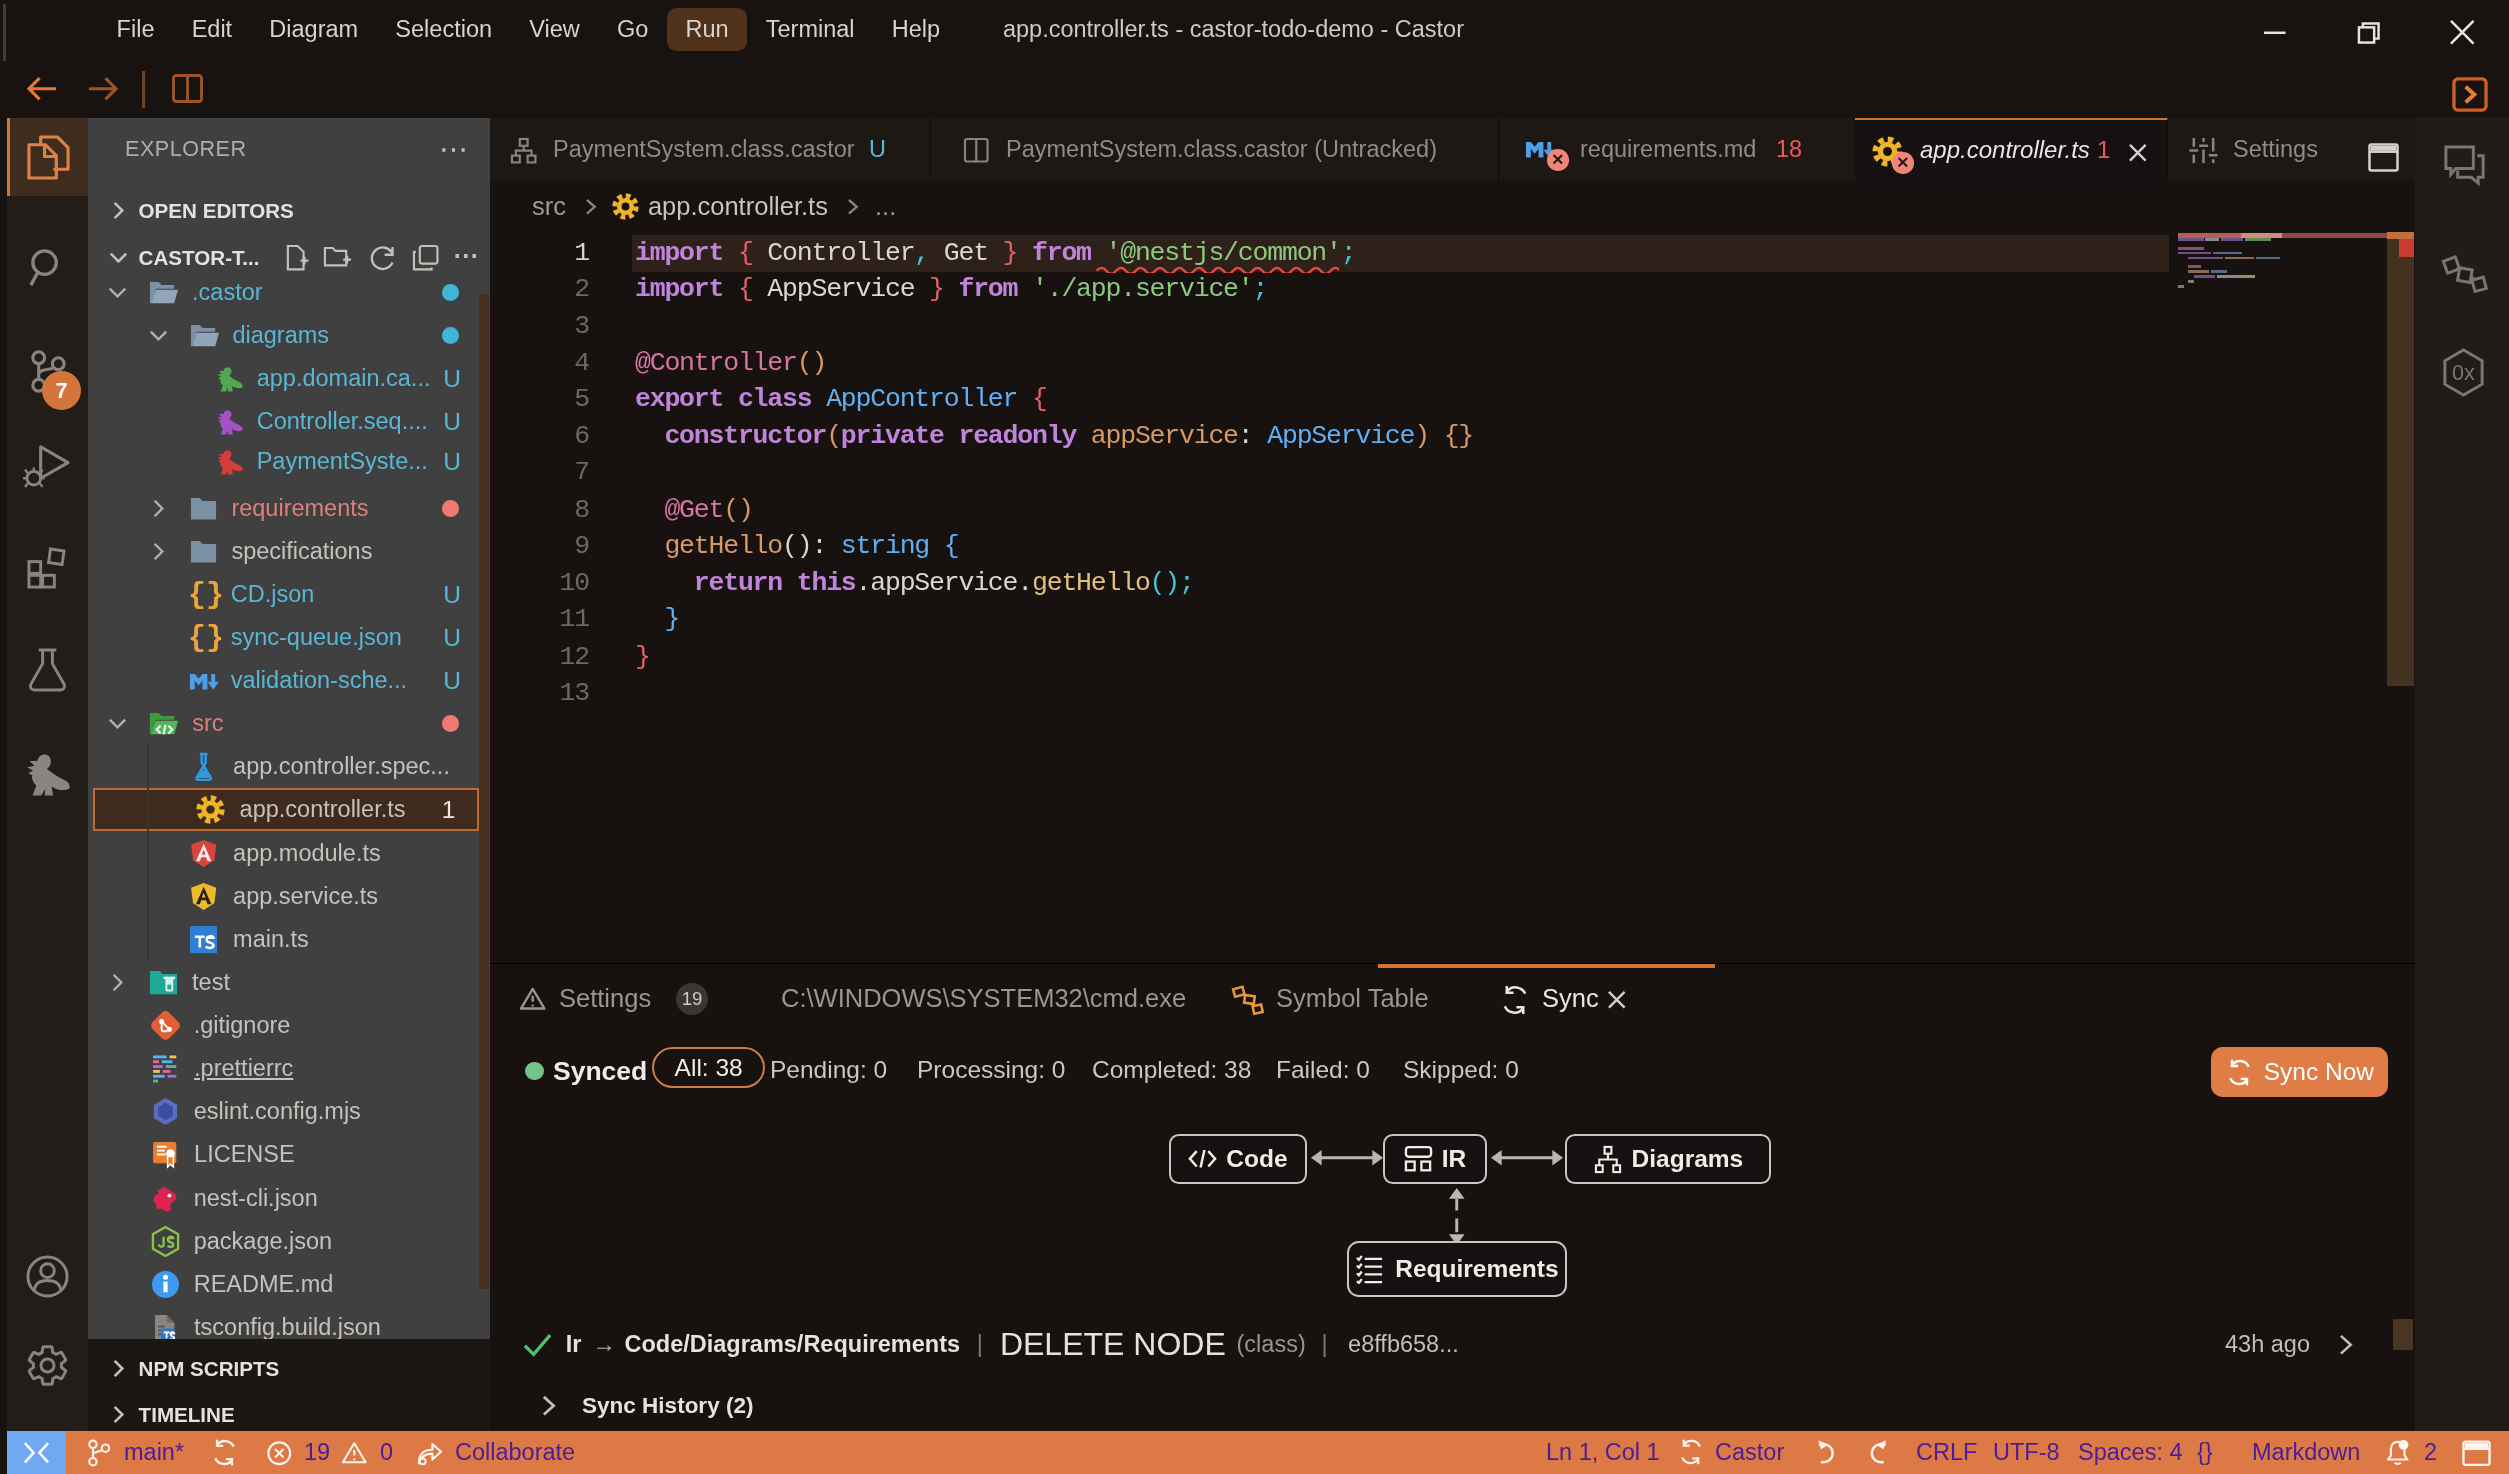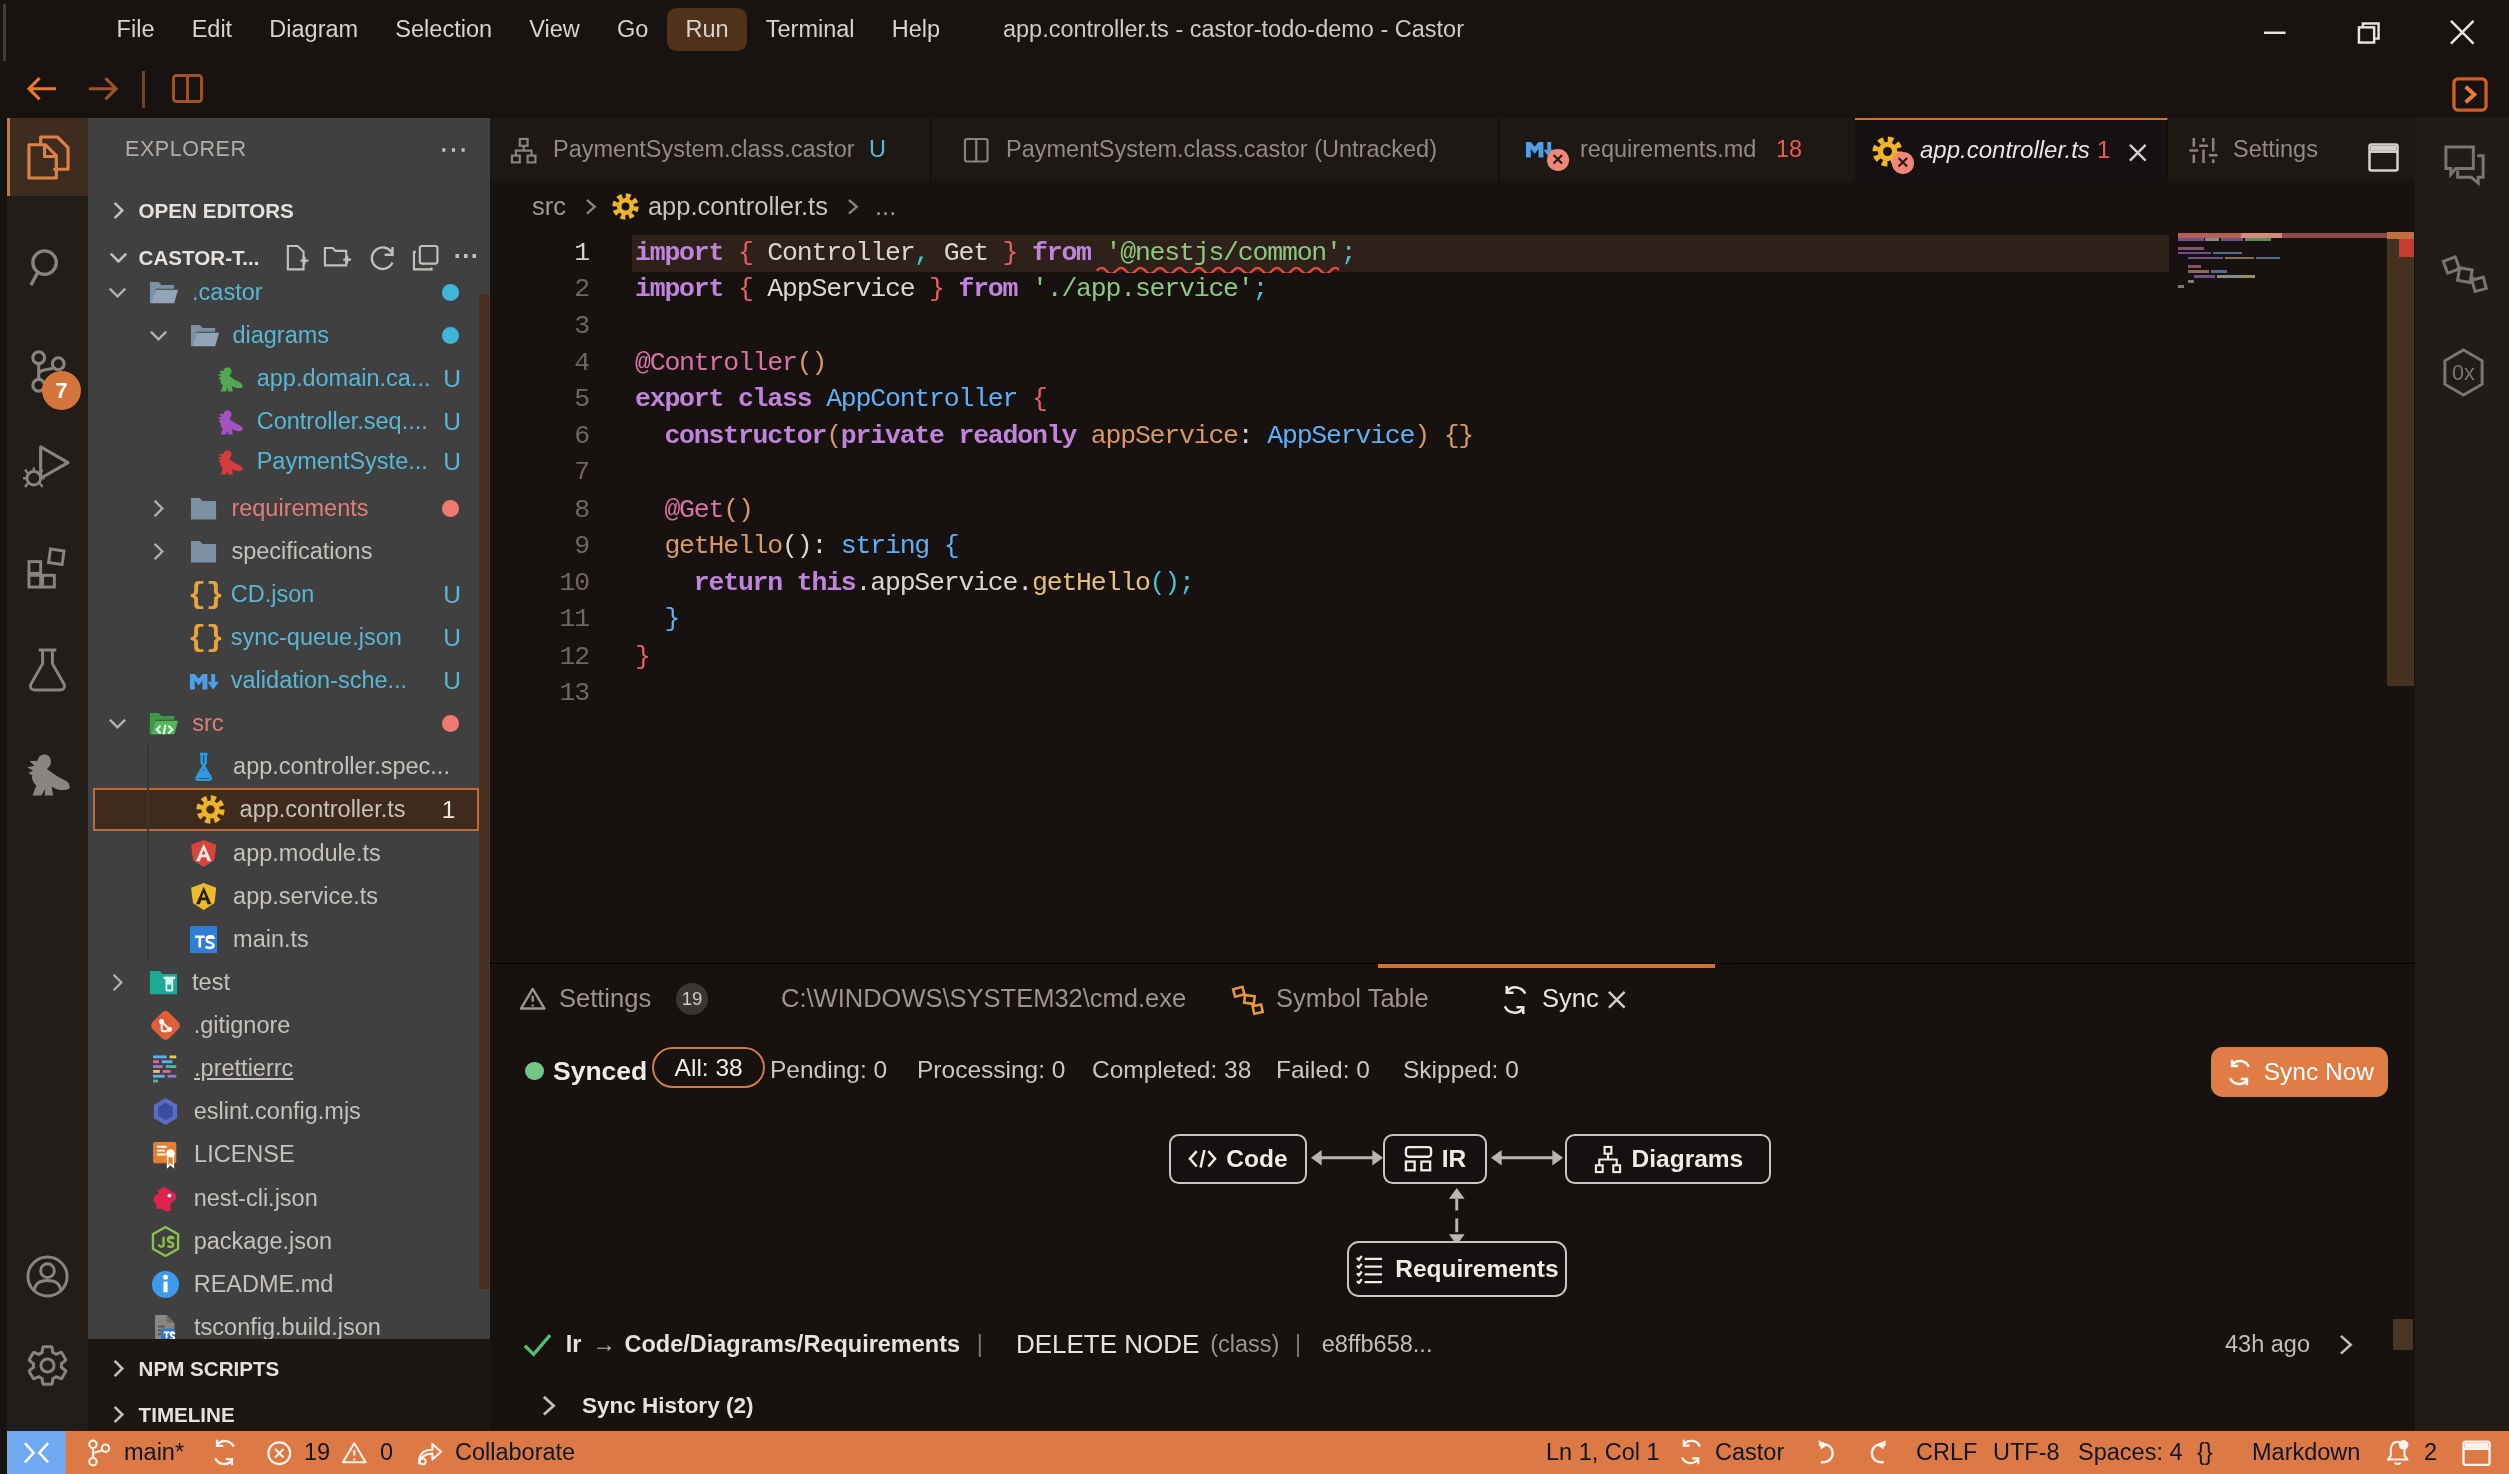--- a/index.html
+++ b/index.html
@@ -53,21 +53,21 @@
   .red { color:#ea5f68; }
   .wh { color:#dad6d1; }
   .cyn { color:#46c2d4; }
   .grn { color:#8cc87e; }
   .dec { color:#d873a3; }
   .orn { color:#d79a66; }
   .blu { color:#5fb0f4; }
   .yel { color:#e5c07b; }
 
   
-  #statusbar { left:0; top:1431px; width:2509px; height:43px; background:#dd7945; color:#0f172a; font-size:23.5px; }
+  #statusbar { left:0; top:1431px; width:2509px; height:43px; background:#dd7945; color:#4c1d95; font-size:23.5px; }
 
   svg { display:block; }
 </style>
 </head>
 <body>
 <div id="root">
 
   <div id="titlebar" class="abs"></div>
   <div id="menus" class="abs">
     <div class="menu">File</div>
@@ -680,21 +680,21 @@
     </div>
 
     <div class="row abs" style="left:0;top:359px;height:43px;font-size:23.5px;color:#e6e2de;">
       <svg style="margin-left:32px;" width="31" height="25.5" viewBox="0 0 32 26">
           <path d="M3 14 L12 23 L29 3" stroke="#4fc16a" stroke-width="3.4" fill="none"></path>
         </svg>
       <span style="margin-left:12.7px;font-weight:bold;">Ir</span>
       <span style="margin-left:10.8px;color:#b8b3ae;">→</span>
       <span style="margin-left:8.8px;font-weight:bold;">Code/Diagrams/Requirements</span>
       <span style="margin-left:16.7px;color:#7e7974;">|</span>
-      <span style="margin-left:33px;font-size:26px;">DELETE NODE</span>
+      <span style="margin-left:17px;font-size:32px;">DELETE NODE</span>
       <span style="margin-left:10.8px;color:#9b958f;font-size:23.5px;">(class)</span>
       <span style="margin-left:15.7px;color:#7e7974;">|</span>
       <span style="margin-left:20.6px;color:#c3beb9;font-size:23.5px;">e8ffb658...</span>
     </div>
     <div class="row abs" style="left:1735px;top:359px;height:43px;font-size:23.5px;color:#c3beb9;">
       <span>43h ago</span>
       <svg style="margin-left:25.5px;" width="21.6" height="25.5" viewBox="0 0 22 26">
           <path d="M6 4 L16 13 L6 22" stroke="#c3beb9" stroke-width="2.6" fill="none"></path>
         </svg>
     </div>

